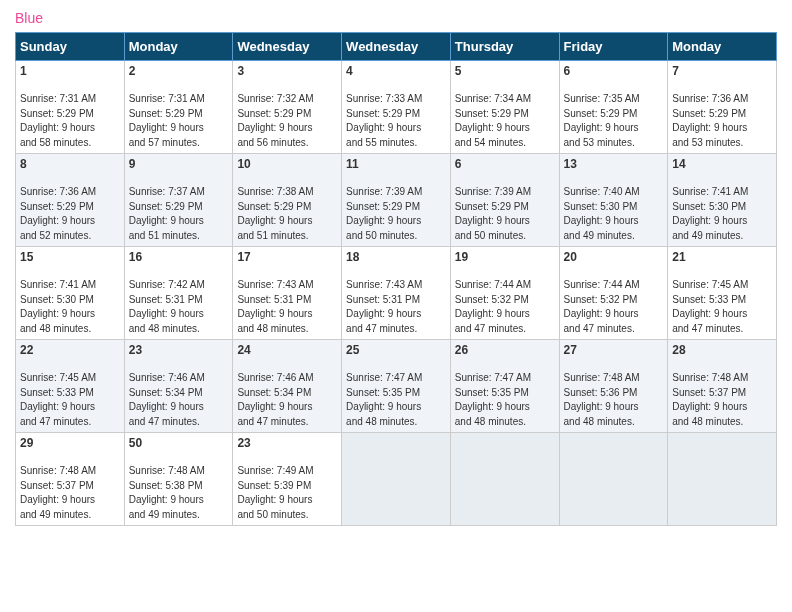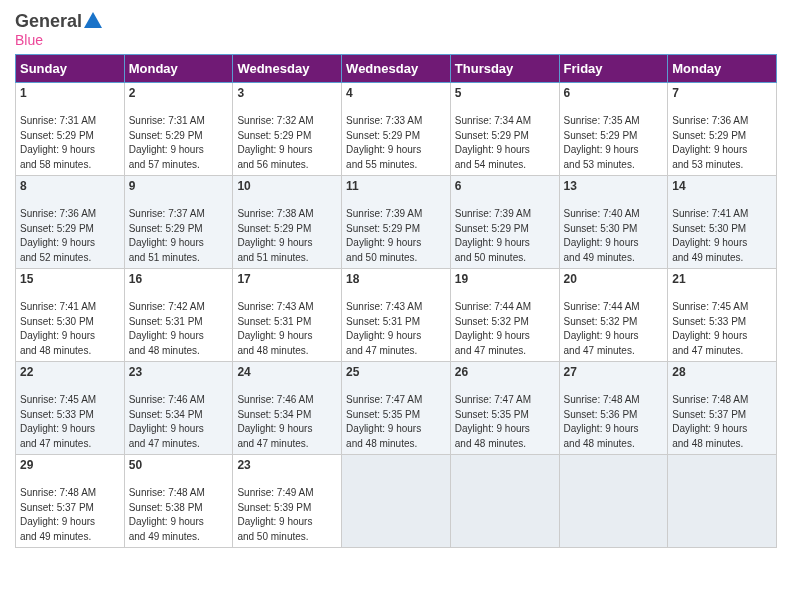--- a/index.html
+++ b/index.html
@@ -35,21 +35,21 @@
       font-weight: normal;
       color: #555;
     }
     .calendar {
       width: 100%;
       border-collapse: collapse;
       table-layout: fixed;
       font-size: 10.5px;
     }
     .calendar thead th {
-      background: #701a75;
+      background: #0c4a6e;
       color: #fff;
       padding: 6px 4px;
       text-align: left;
       font-size: 13px;
       font-weight: bold;
       border: 1px solid #5a9cd1;
     }
     .calendar tbody td {
       border: 1px solid #ccc;
       vertical-align: top;
@@ -95,26 +95,20 @@
       font-weight: normal;
       color: #ec4899;
     }
   </style>
 </head>
 <body>
 
 <div class="page">
   <div class="header">
     <div class="logo-container">
-      <div class="logo-line1">
-        <span class="logo-general">General</span>
-        <svg width="22" height="22" viewBox="0 0 22 22">
-          <polygon points="11,2 20,18 2,18" fill="#1a73c9"></polygon>
-        </svg>
-      </div>
       <span class="logo-blue-part">Blue</span>
     </div>
     <div class="title-block">
       <h1></h1>
       <h2></h2>
     </div>
   </div>
 
   <table class="calendar">
     <thead>

